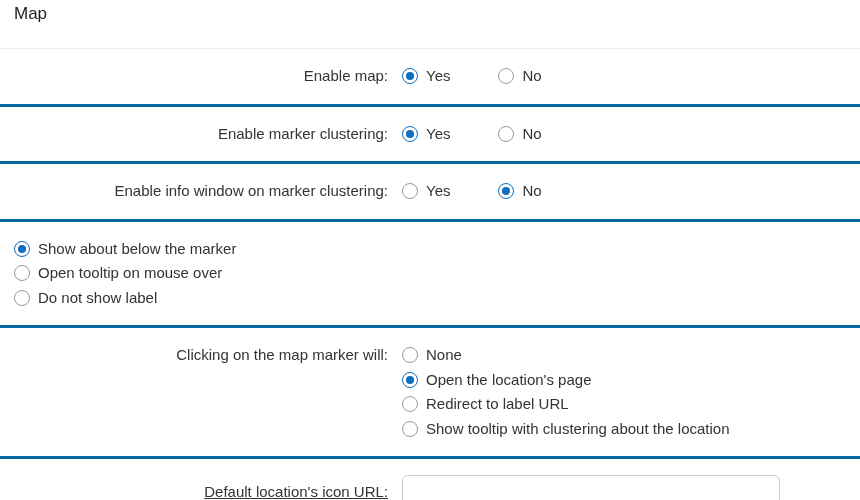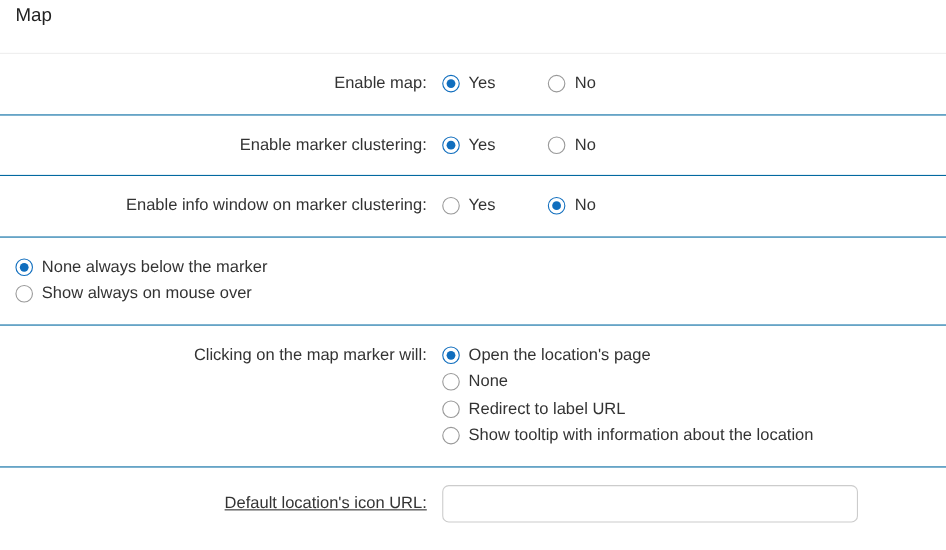--- a/index.html
+++ b/index.html
@@ -15,21 +15,21 @@
     .section-title {
       font-weight: 400;
       font-size: 17px;
       color: #222;
       padding: 4px 14px 24px 14px;
       border-bottom: 1px solid #eee;
     }
     .row {
       display: flex;
       align-items: flex-start;
-      border-bottom: 1px solid #0369a1;
+      border-bottom: 3px solid #0369a1;
       padding: 16px 14px;
     }
     .row-label {
       width: 388px;
       text-align: right;
       padding-right: 14px;
       padding-top: 2px;
       color: #333;
       flex-shrink: 0;
     }
@@ -135,49 +135,53 @@
     </label>
   </div>
 </div>
 
 <div class="row">
   <div class="row-controls">
     <label class="radio-option">
       <span class="radio-circle checked">
           <span class="radio-dot"></span>
         </span>
-      <span class="radio-label">None always below the marker</span>
+      <span class="radio-label">Show about below the marker</span>
     </label>
     <label class="radio-option">
       <span class="radio-circle"></span>
-      <span class="radio-label">Show always on mouse over</span>
+      <span class="radio-label">Open tooltip on mouse over</span>
+    </label>
+    <label class="radio-option">
+      <span class="radio-circle"></span>
+      <span class="radio-label">Do not show label</span>
     </label>
   </div>
 </div>
 
 <div class="row">
   <div class="row-label">Clicking on the map marker will:</div>
   <div class="row-controls">
     <label class="radio-option">
+      <span class="radio-circle"></span>
+      <span class="radio-label">None</span>
+    </label>
+    <label class="radio-option">
       <span class="radio-circle checked">
           <span class="radio-dot"></span>
         </span>
       <span class="radio-label">Open the location's page</span>
     </label>
     <label class="radio-option">
       <span class="radio-circle"></span>
-      <span class="radio-label">None</span>
-    </label>
-    <label class="radio-option">
-      <span class="radio-circle"></span>
       <span class="radio-label">Redirect to label URL</span>
     </label>
     <label class="radio-option">
       <span class="radio-circle"></span>
-      <span class="radio-label">Show tooltip with information about the location</span>
+      <span class="radio-label">Show tooltip with clustering about the location</span>
     </label>
   </div>
 </div>
 
 <div class="row" style="border-bottom:none;text-decoration:underline;">
   <div class="row-label" style="padding-top:8px;">Default location's icon URL:</div>
   <div class="row-controls">
     <input type="text" class="text-input" value="" style="">
   </div>
 </div>

